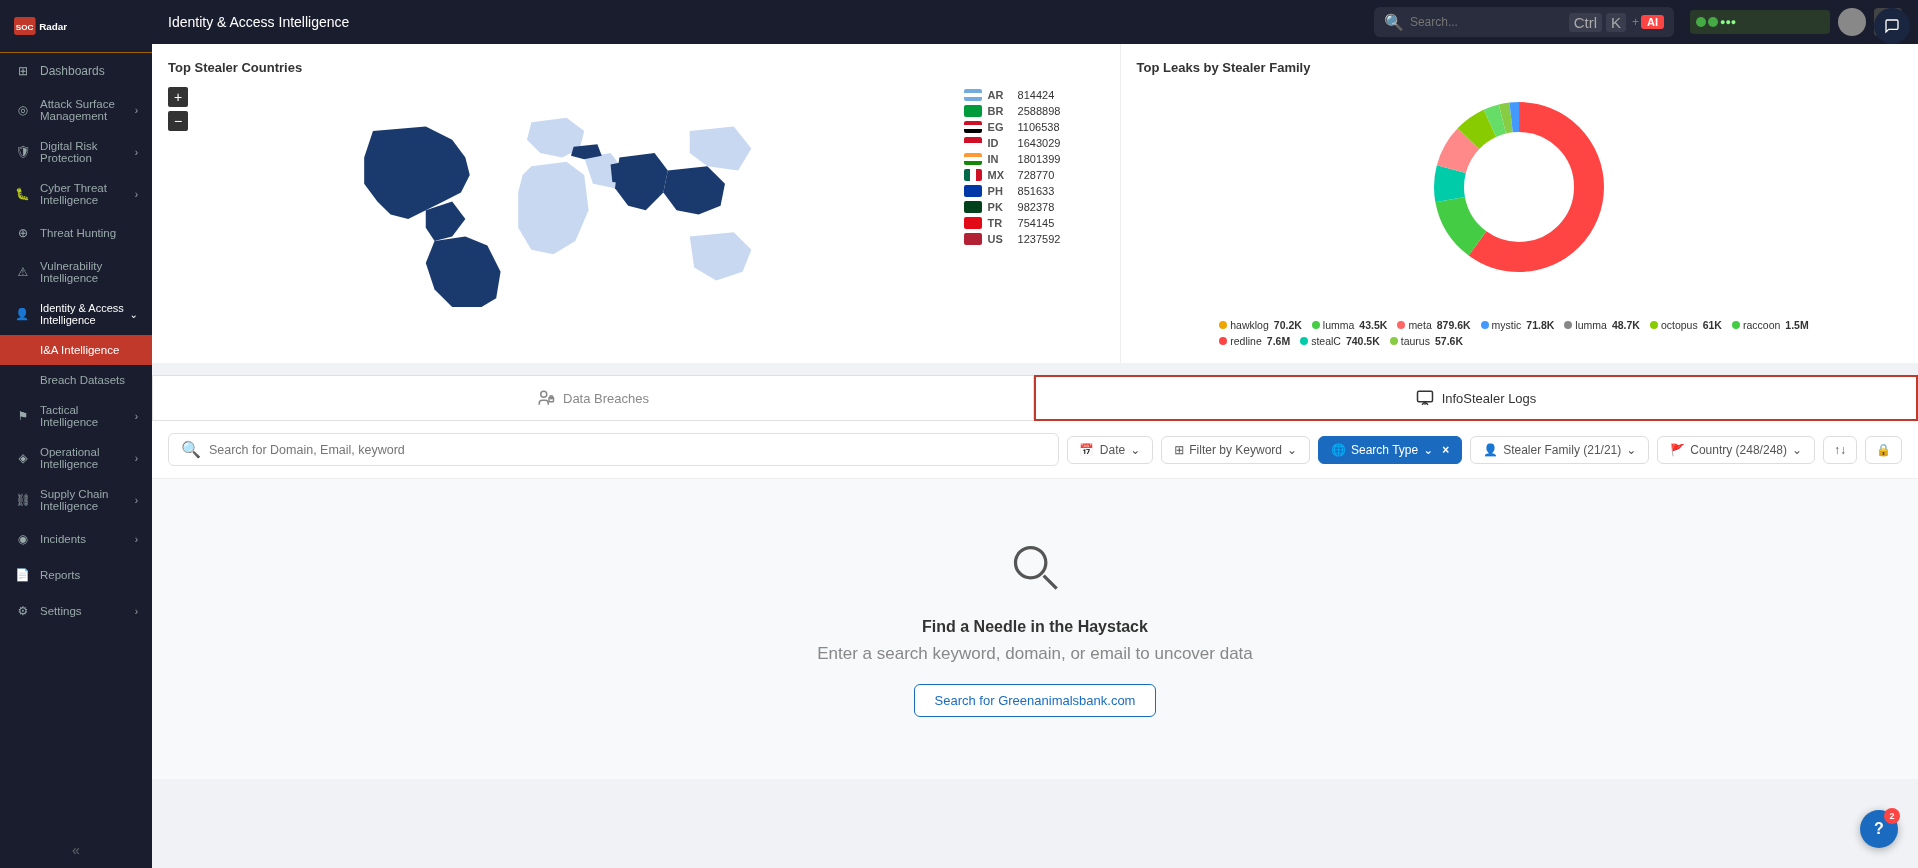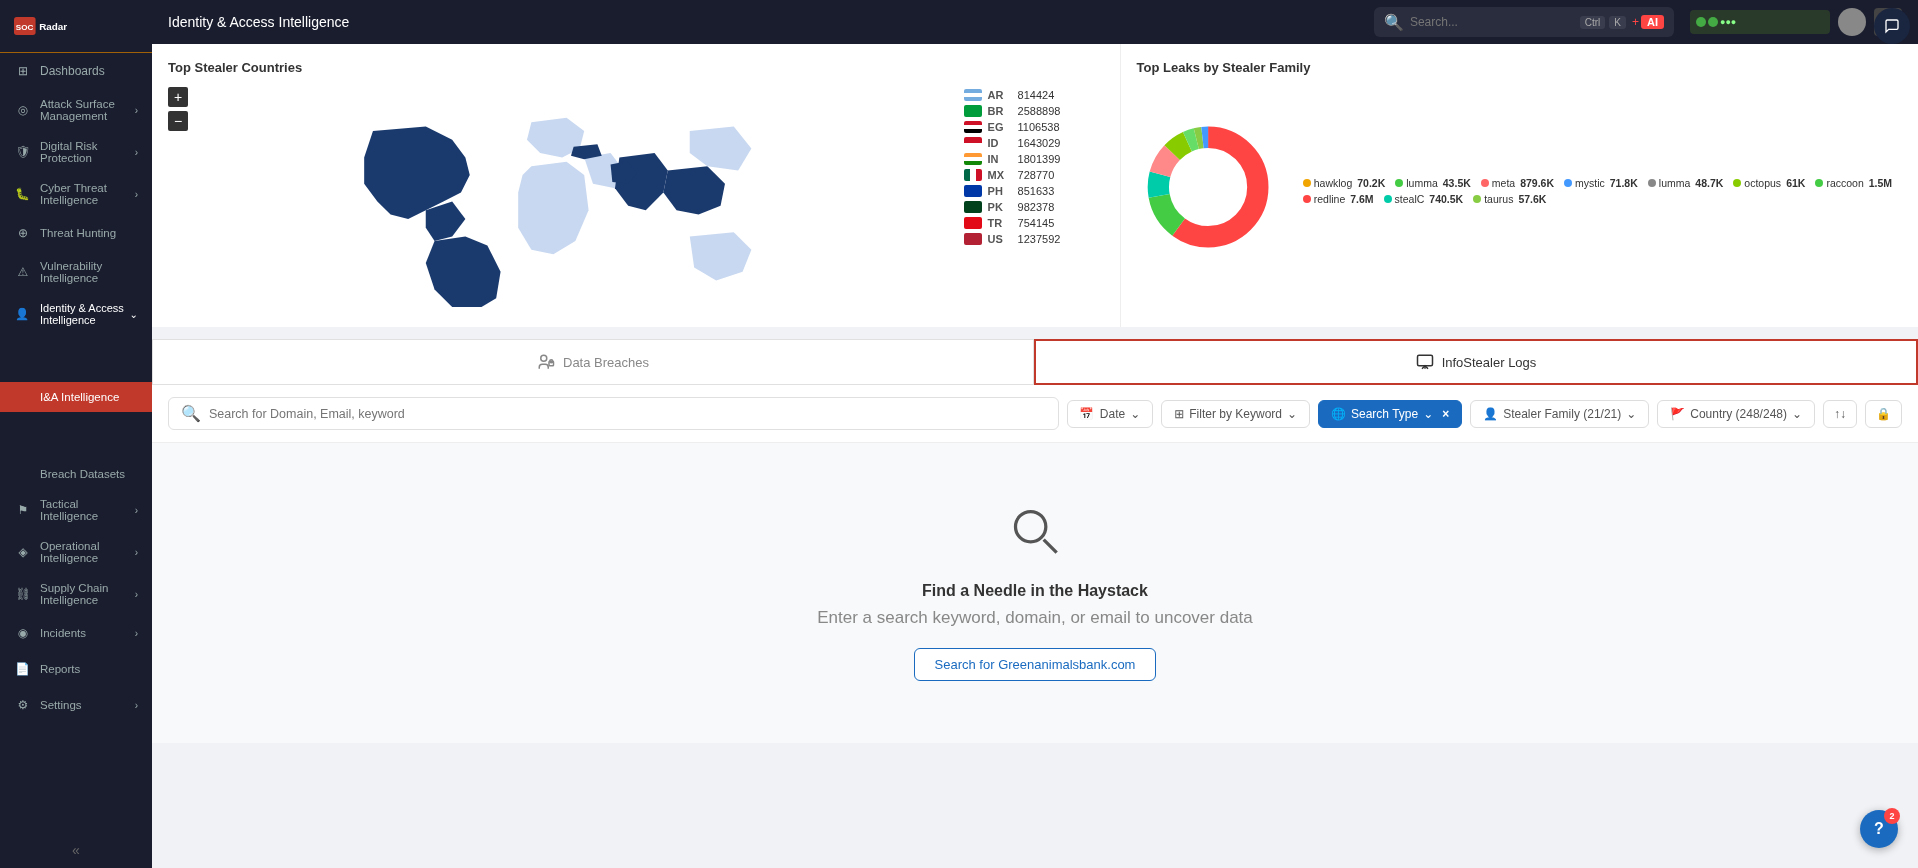--- a/index.html
+++ b/index.html
@@ -8,32 +8,32 @@
     
     .sidebar { width: 152px; background: #1a1d2e; color: #aaa; display: flex; flex-direction: column; height: 100%; flex-shrink: 0; }
     .sidebar-logo { padding: 12px 14px; border-bottom: 1px solid #a16207; display: flex; align-items: center; }
     .sidebar-logo svg { width: 90px; height: 28px; }
     .sidebar-item { display: flex; align-items: center; padding: 9px 14px; cursor: pointer; font-size: 12px; color: #9aa; position: relative; }
     .sidebar-item.active { background: #c0392b; color: #fff; }
     .sidebar-item.section { color: #fff; font-size: 11.5px; }
     .sidebar-item .icon { width: 18px; height: 18px; margin-right: 8px; display: flex; align-items: center; justify-content: center; flex-shrink: 0; }
     .sidebar-item .chevron { margin-left: auto; font-size: 10px; }
     .sidebar-item.sub-active { background: #c0392b; color: #fff; }
-    .sidebar-item.sub-item { padding-left: 40px; font-size: 11.5px; margin-top: 47px; }
+    .sidebar-item.sub-item { padding-left: 40px; font-size: 11.5px; }
     .sidebar-bottom { margin-top: auto; padding: 10px 14px; display: flex; justify-content: center; }
     .collapse-btn { color: #666; cursor: pointer; font-size: 14px; }
 
     
     .main { flex: 1; display: flex; flex-direction: column; overflow: hidden; }
     .topbar { background: #1a1d2e; display: flex; align-items: center; padding: 0 16px; height: 44px; flex-shrink: 0; }
     .topbar-title { color: #fff; font-size: 14px; font-weight: 500; margin-right: auto; }
     .search-bar { background: #2a2d3e; border-radius: 6px; display: flex; align-items: center; padding: 0 10px; width: 300px; height: 30px; }
     .search-bar input { background: none; border: none; outline: none; color: #ccc; font-size: 12px; width: 200px; }
     .search-shortcut { display: flex; align-items: center; gap: 4px; margin-left: auto; }
-    .kbd { background: #3a3d4e; border-radius: 3px; padding: 1px 5px; font-size: 10px; color: #aaa; }
+    .kbd { background: #3a3d4e; border-radius: 3px; padding: 1px 5px; font-size: 15px; color: #aaa; }
     .topbar-right { display: flex; align-items: center; gap: 8px; margin-left: 16px; }
     .avatar { width: 28px; height: 28px; border-radius: 50%; background: #555; }
 
     
     .content { flex: 1; overflow-y: auto; background: #f0f2f5; }
 
     
     .charts-row { display: flex; background: #fff; margin: 0; }
     .chart-panel { flex: 1; padding: 16px; border-right: 1px solid #eee; }
     .chart-panel:last-child { border-right: none; }
@@ -43,21 +43,21 @@
     .map-container { display: flex; gap: 16px; }
     .map-controls { position: absolute; top: 0; left: 0; display: flex; flex-direction: column; gap: 4px; }
     .map-btn { width: 20px; height: 20px; background: #333; color: #fff; border: none; cursor: pointer; font-size: 14px; display: flex; align-items: center; justify-content: center; border-radius: 2px; }
     .country-list { min-width: 140px; }
     .country-row { display: flex; align-items: center; gap: 6px; padding: 2px 0; font-size: 11px; }
     .flag { width: 18px; height: 12px; border-radius: 2px; flex-shrink: 0; }
     .country-code { font-weight: 600; width: 24px; color: #555; }
     .country-count { color: #333; font-weight: 500; }
 
     
-    .donut-area { display: flex; flex-direction: row; align-items: center; gap: 24px; }
+    .donut-area { display: flex; flex-direction: column; align-items: center; gap: 24px; }
     .donut-legend { display: flex; flex-wrap: wrap; gap: 4px 10px; font-size: 10.5px; margin-top: 8px; max-width: 600px; }
     .legend-item { display: flex; align-items: center; gap: 3px; }
     .legend-dot { width: 8px; height: 8px; border-radius: 50%; flex-shrink: 0; }
 
     
     .tabs-row { display: flex; margin: 12px 0 0 0; }
     .tab-btn { display: flex; align-items: center; gap: 8px; padding: 12px 20px; background: #fff; border: 1px solid #e0e0e0; cursor: pointer; font-size: 13px; color: #888; flex: 1; justify-content: center; }
     .tab-btn.active { background: #fff; border: 2px solid #c0392b; color: #333; font-weight: 500; }
 
     

